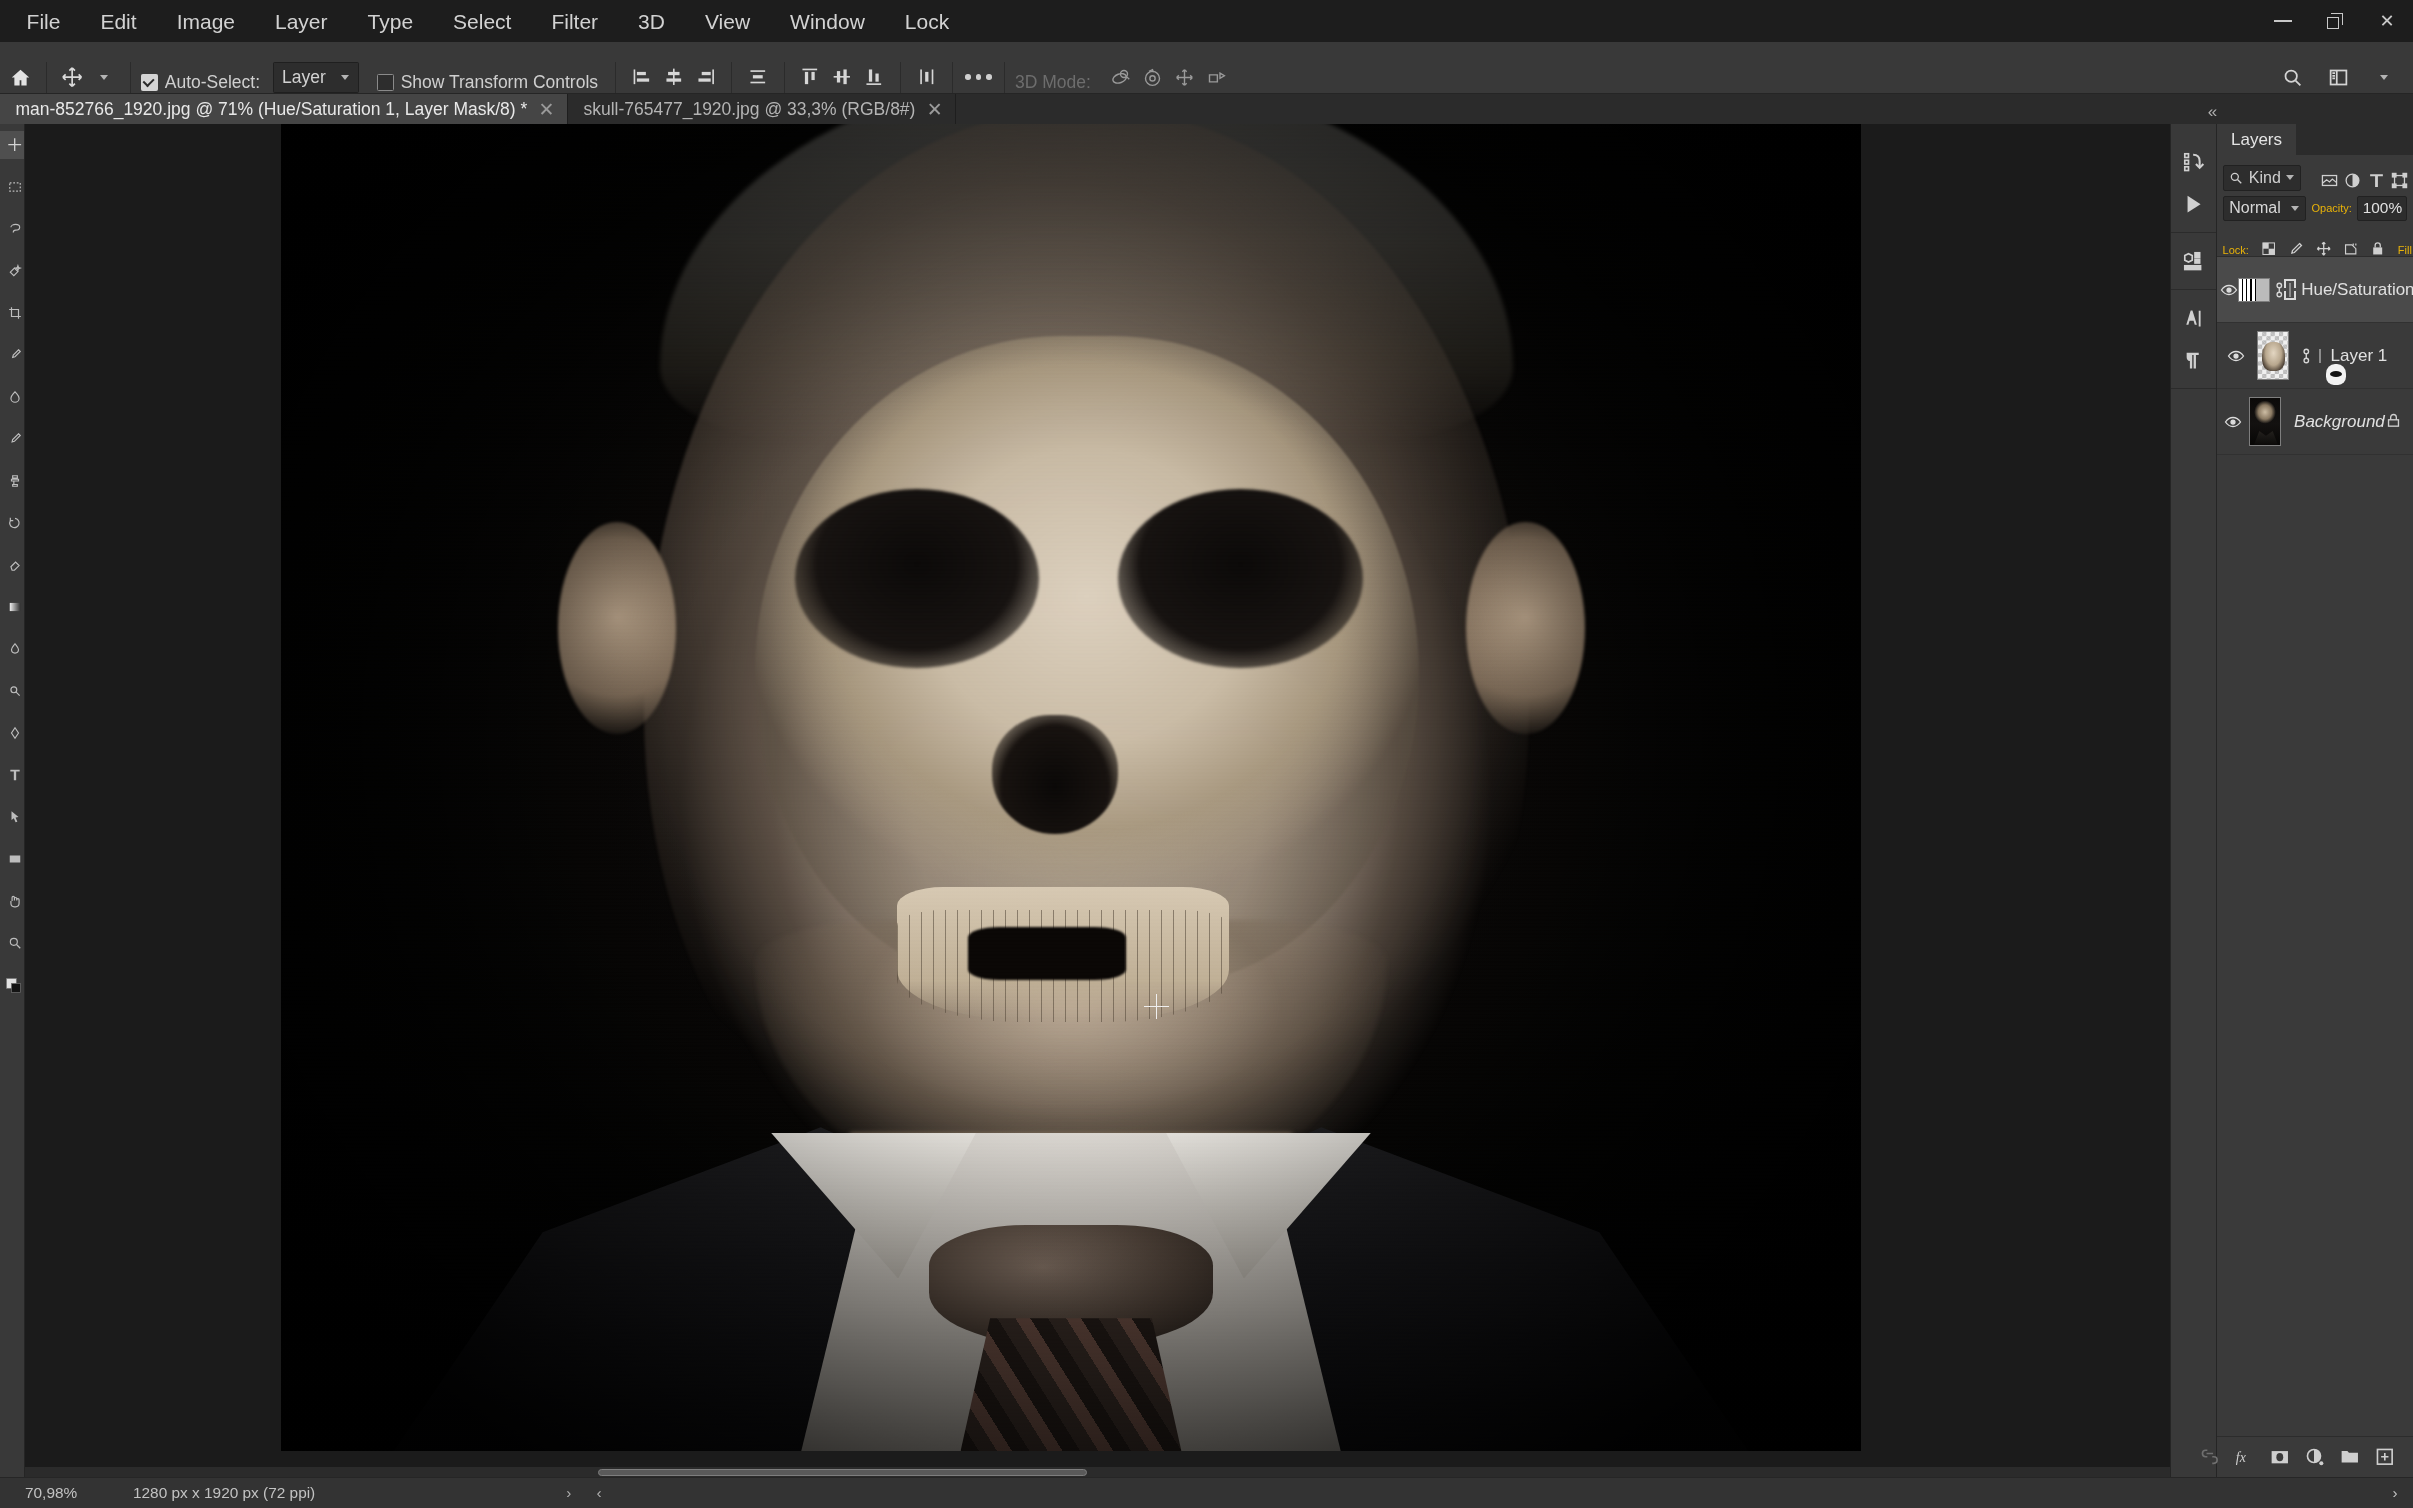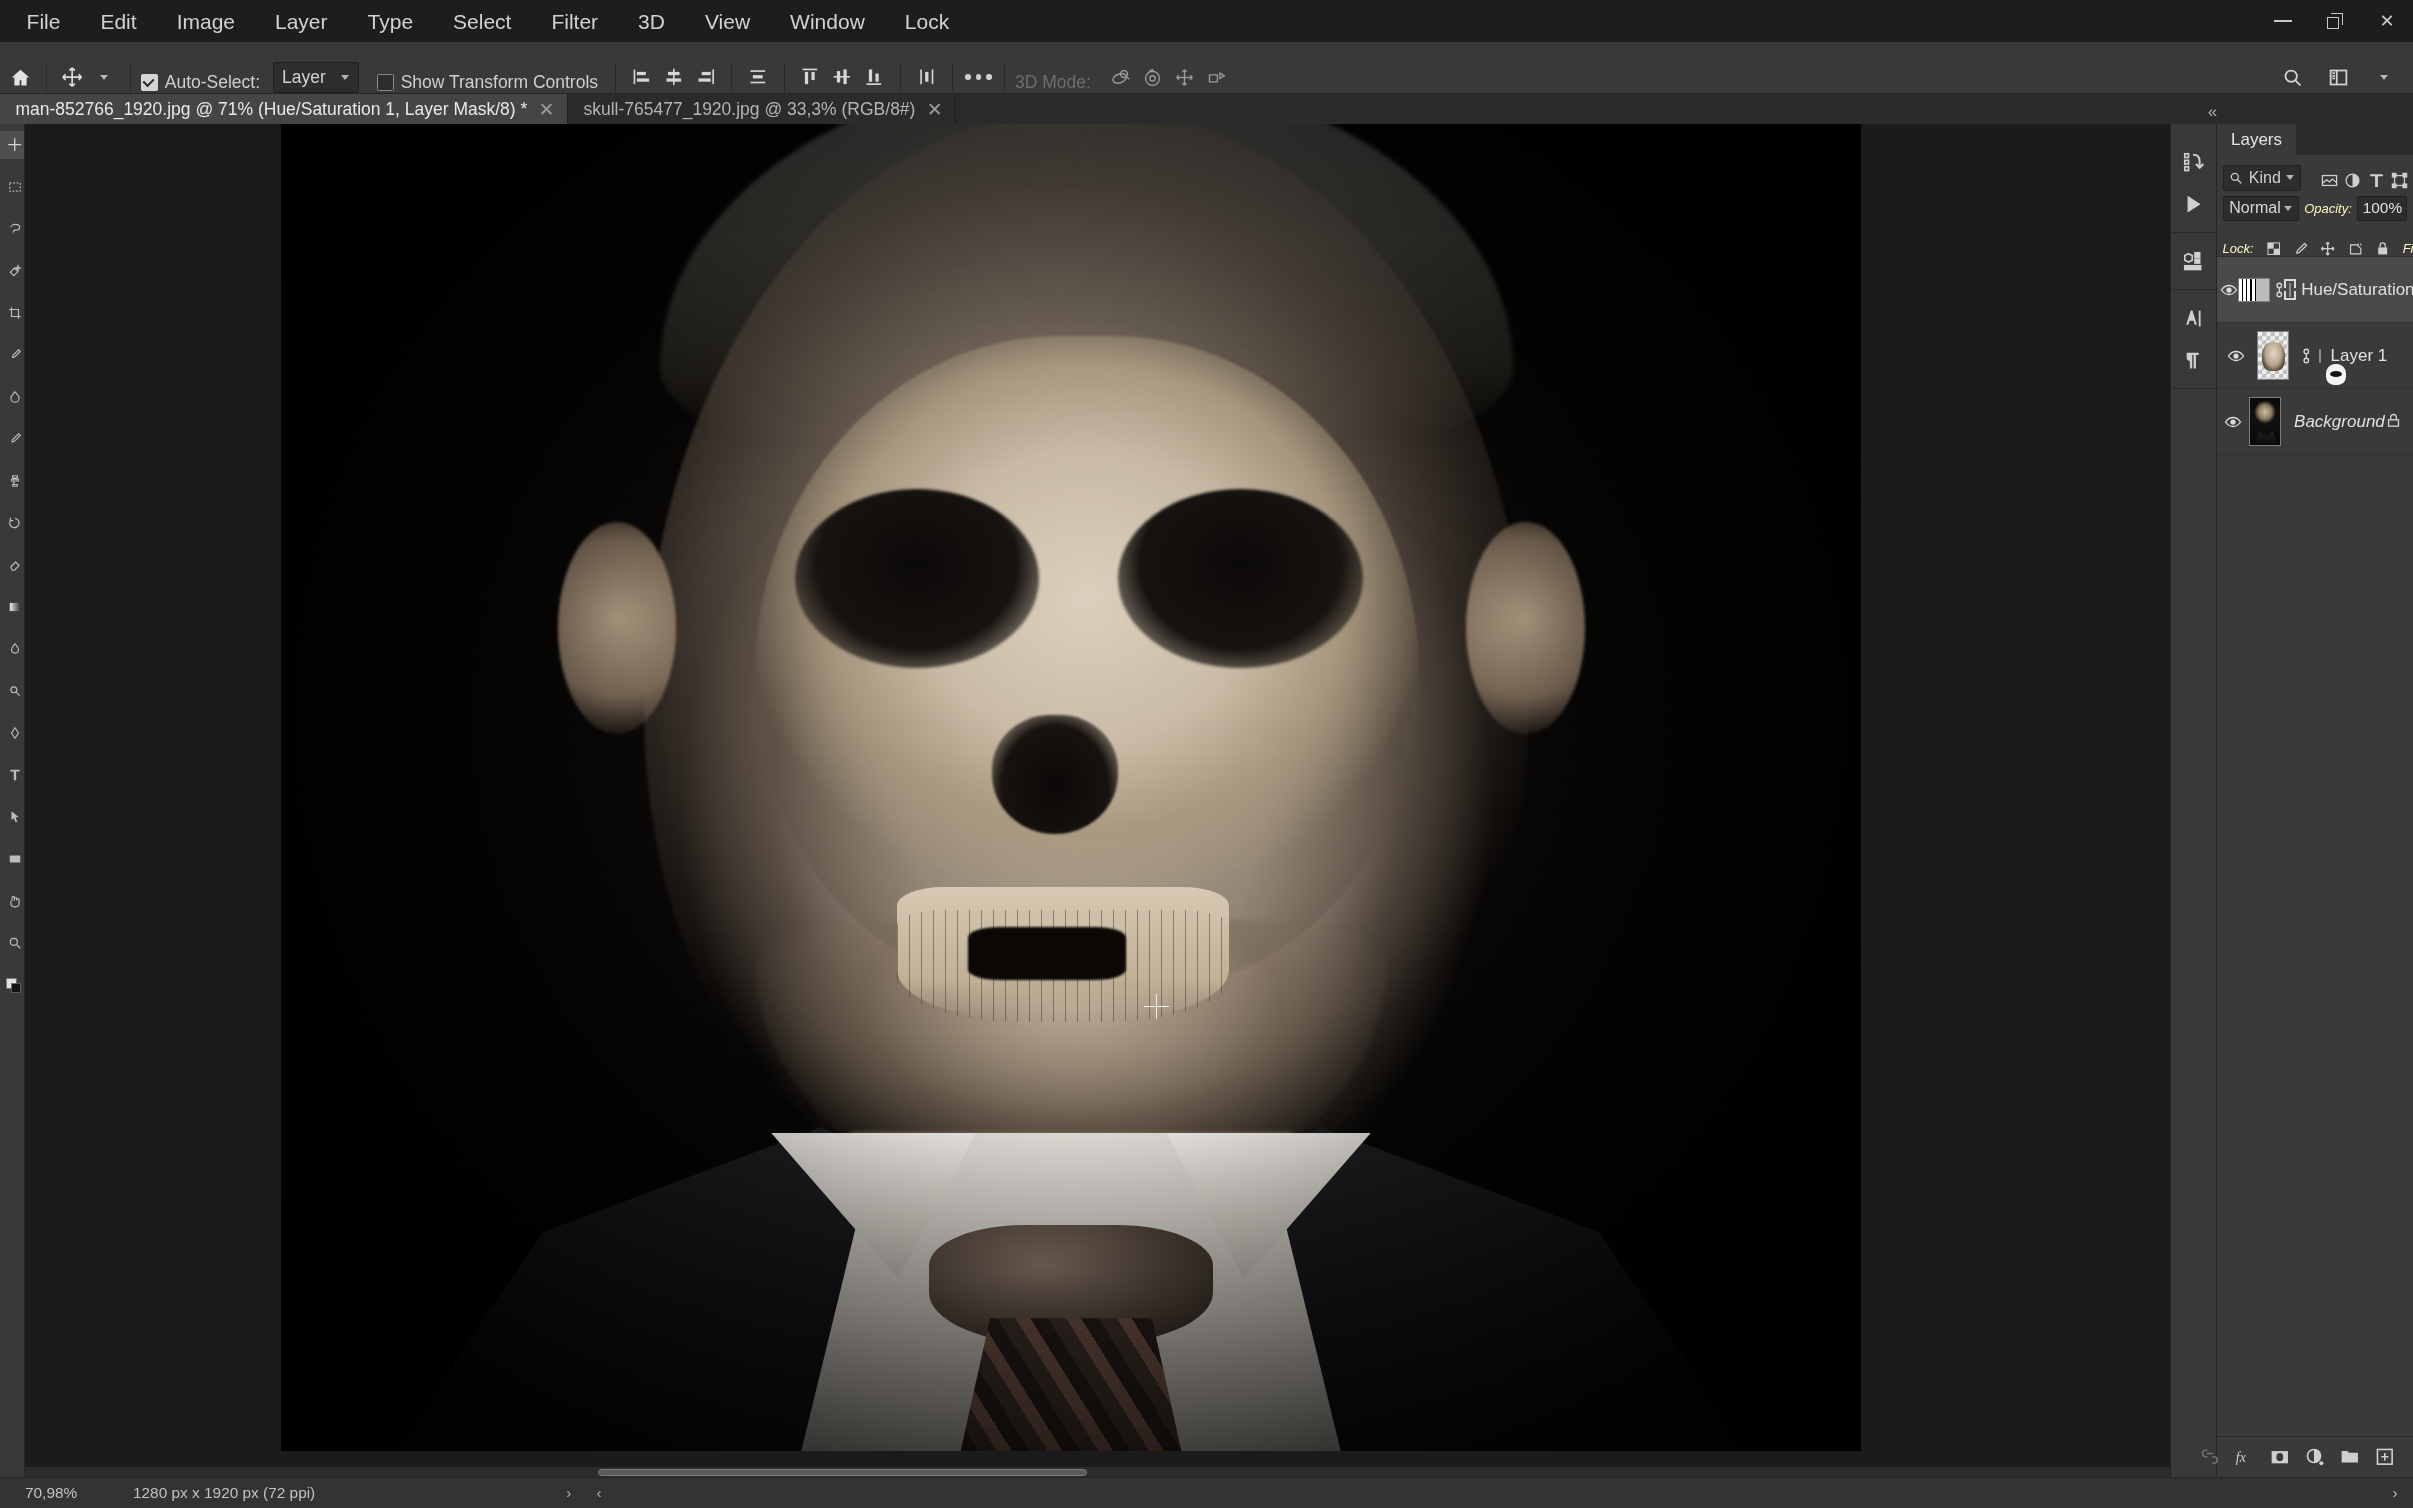--- a/index.html
+++ b/index.html
@@ -228,21 +228,21 @@
     border: 0.7px solid #212121; border-radius: 2.1px; height: 26.5px; padding: 0 5.6px;
     width: 94px; color: #cfcfcf; font-size: 16px;
   }
   .filt-icons { display: flex; align-items: center; gap: 6.3px; color: #cfcfcf; }
   .blend-row { display: flex; align-items: center; height: 34px; padding: 0 5.6px; gap: 5.6px; }
   .blend-sel {
     flex: 1; display: flex; align-items: center; justify-content: space-between;
     background: #2d2d2d; border: 0.7px solid #212121; border-radius: 2.1px;
     height: 25px; padding: 0 5.6px; color: #d8d8d8; font-size: 16px;
   }
-  .blend-lbl { color: #fef9c3; font-size: 13px; white-space: nowrap; font-style: italic; }
+  .blend-lbl { color: #eab308; font-size: 11px; white-space: nowrap; }
   .blend-val {
     background: #2d2d2d; border: 0.7px solid #212121; border-radius: 2.1px;
     height: 25px; min-width: 50px; display: flex; align-items: center;
     justify-content: center; color: #e0e0e0; font-size: 15.4px;
   }
   .lock-row { display: flex; align-items: flex-end; height: 32px; padding: 0 5.6px; gap: 12px;
               border-bottom: 0.7px solid #2c2c2c; }
   .lock-ico { color: #cfcfcf; display: flex; align-items: center; }
   .layers-list { flex: 1; overflow: hidden; }
   .layer-row {

